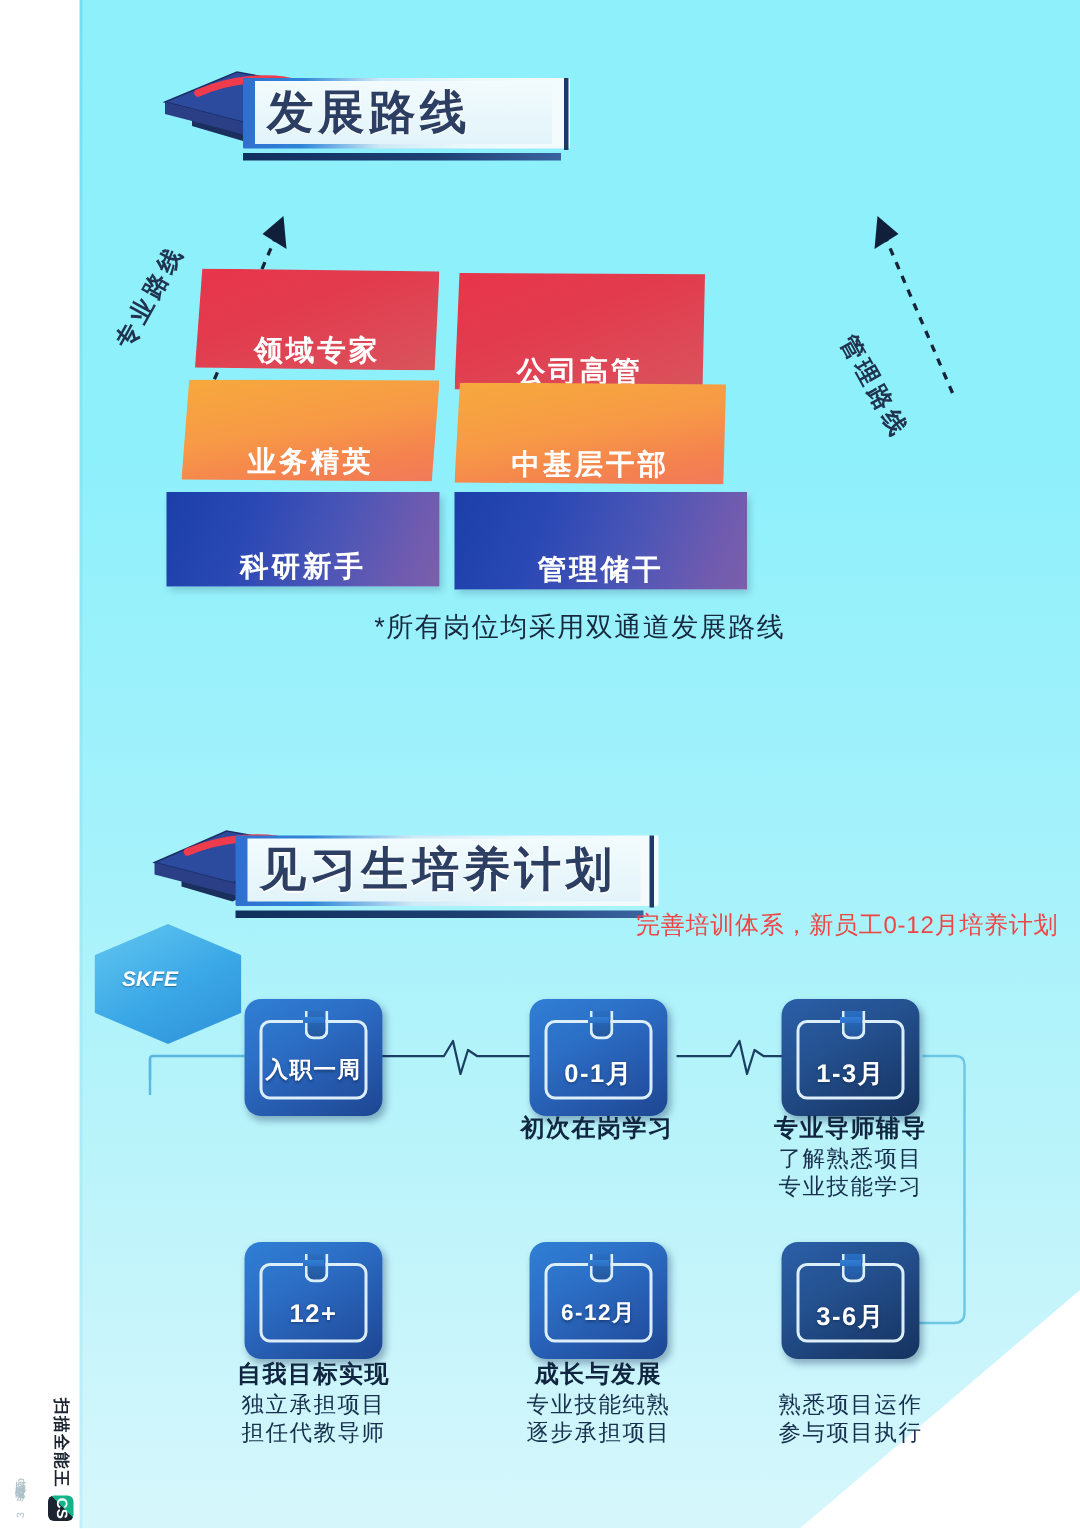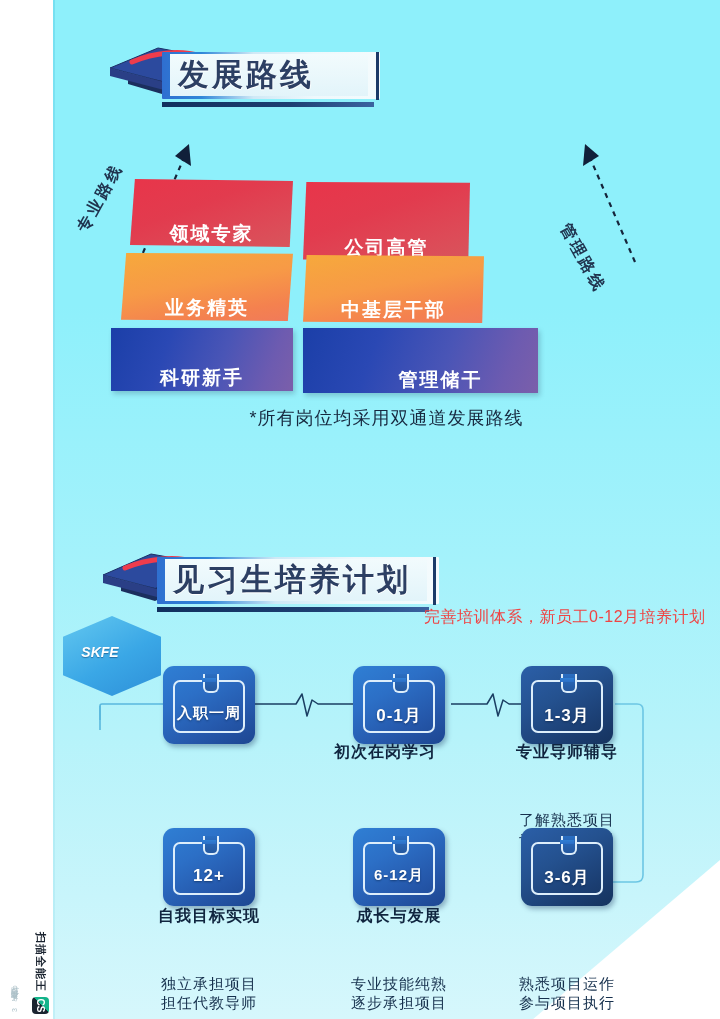--- a/index.html
+++ b/index.html
@@ -110,21 +110,21 @@
     font-size:17px;font-weight:bold;color:#ffffff;letter-spacing:1px;
     text-shadow:0 1px 2px rgba(8,30,60,.5);
   }
 
   .cap-title{
     position:absolute;text-align:center;font-size:16px;font-weight:bold;
     color:#10253f;letter-spacing:1px;white-space:nowrap;
   }
   .cap-sub{
     position:absolute;text-align:center;font-size:15px;color:#16304d;
-    letter-spacing:1px;line-height:19px;white-space:nowrap;margin-top:47px;
+    letter-spacing:1px;line-height:19px;white-space:nowrap;
   }
 
   .wire{position:absolute;left:53px;top:620px;width:667px;height:399px;pointer-events:none;}
 
   
   .wm{
     position:absolute;left:22px;top:906px;width:36px;height:108px;
   }
   .wm .inner{
     position:absolute;left:-36px;top:36px;width:108px;height:36px;
@@ -195,21 +195,21 @@
     <div class="cell c-org" style="left:68px;top:113px;width:172px;height:68px;clip-path:polygon(3% 0,100% 1%,97% 100%,0 98%);">
       <span>业务精英</span>
     </div>
     <div class="cell c-org" style="left:250px;top:115px;width:181px;height:68px;clip-path:polygon(2% 0,100% 2%,99% 100%,0 98%);">
       <span>中基层干部</span>
     </div>
 
     <div class="cell c-blu" style="left:58px;top:188px;width:182px;height:63px;">
       <span>科研新手</span>
     </div>
-    <div class="cell c-blu" style="left:250px;top:188px;width:195px;height:65px;padding-left:40px;">
+    <div class="cell c-blu" style="left:250px;top:188px;width:195px;height:65px;">
       <span>管理储干</span>
     </div>
   </div>
 
   <div class="footnote">*所有岗位均采用双通道发展路线</div>
 
   <div class="hdr" style="left:95px;top:545px;width:345px;height:70px;">
     <svg class="cap" viewBox="0 0 120 60">
       <polygon points="8,30 56,9 112,19 62,44" fill="#2c4a9e"></polygon>
       <polygon points="8,30 56,9 112,19 62,44" fill="none" stroke="#1b2f66" stroke-width="1"></polygon>
@@ -255,21 +255,21 @@
     <div class="val" style="font-size:15px;">入职一周</div>
   </div>
 
   <div class="card" style="left:353px;top:666px;">
     <div class="body"></div>
     <div class="inner"></div>
     <div class="tab"></div>
     <div class="tab-cut"></div>
     <div class="val">0-1月</div>
   </div>
-  <div class="cap-title" style="left:313px;top:742px;width:144px;">初次在岗学习</div>
+  <div class="cap-title" style="left:326px;top:742px;width:144px;">初次在岗学习</div>
 
   <div class="card dark" style="left:521px;top:666px;">
     <div class="body"></div>
     <div class="inner"></div>
     <div class="tab"></div>
     <div class="tab-cut"></div>
     <div class="val">1-3月</div>
   </div>
   <div class="cap-title" style="left:495px;top:742px;width:144px;">专业导师辅导</div>
   <div class="cap-sub" style="left:495px;top:763px;width:144px;">了解熟悉项目</div>

